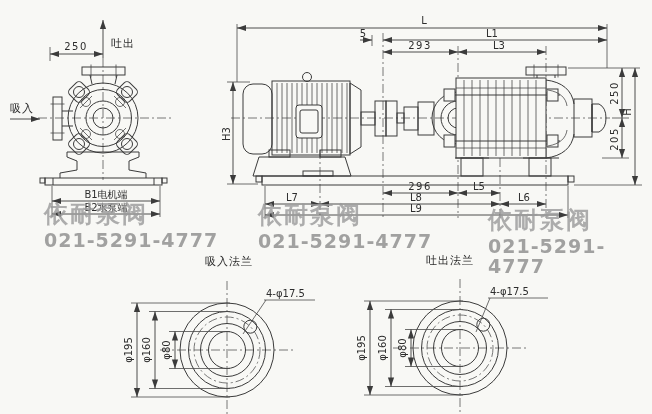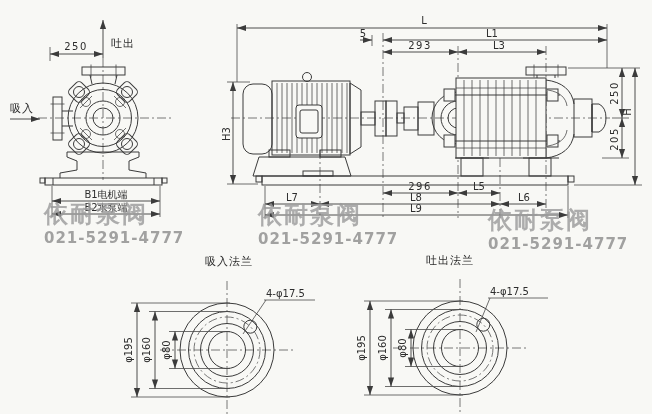--- a/index.html
+++ b/index.html
@@ -14,21 +14,21 @@
   .thin{stroke:#4a4a4a;stroke-width:.8;fill:none;}
   .cl{stroke:#555;stroke-width:.8;fill:none;stroke-dasharray:9 3 2 3;}
   .dm2{stroke:#3b3b3b;stroke-width:.9;fill:none;marker-start:url(#ar);marker-end:url(#ar);}
   .dm1{stroke:#3b3b3b;stroke-width:.9;fill:none;marker-end:url(#ar);}
   text{fill:#2d2d2d;font-family:"DejaVu Sans","Liberation Sans",sans-serif;}
   .d{font-size:10px;}
   .sp{letter-spacing:1.5px;}
   .dz{font-size:11px;letter-spacing:1px;}
   .wm{position:absolute;z-index:5;opacity:.8;font-weight:bold;line-height:1.05;}
   .wm .nm{font-size:24px;letter-spacing:2px;color:#9a9a9a;}
-  .wm .ph{font-size:15px;letter-spacing:1px;color:#8c8c8c;margin-top:4px;}
+  .wm .ph{font-size:19px;letter-spacing:1px;color:#8c8c8c;margin-top:4px;}
 </style>
 </head>
 <body>
 
 <div class="canvas">
 
 <svg width="652" height="414" viewBox="0 0 652 414">
   <defs>
     <marker id="ar" markerWidth="10" markerHeight="8" refX="9.5" refY="4" orient="auto-start-reverse" markerUnits="userSpaceOnUse">
       <path d="M0.5,0.9 L9.5,4 L0.5,7.1 Z" fill="#3b3b3b"></path>

